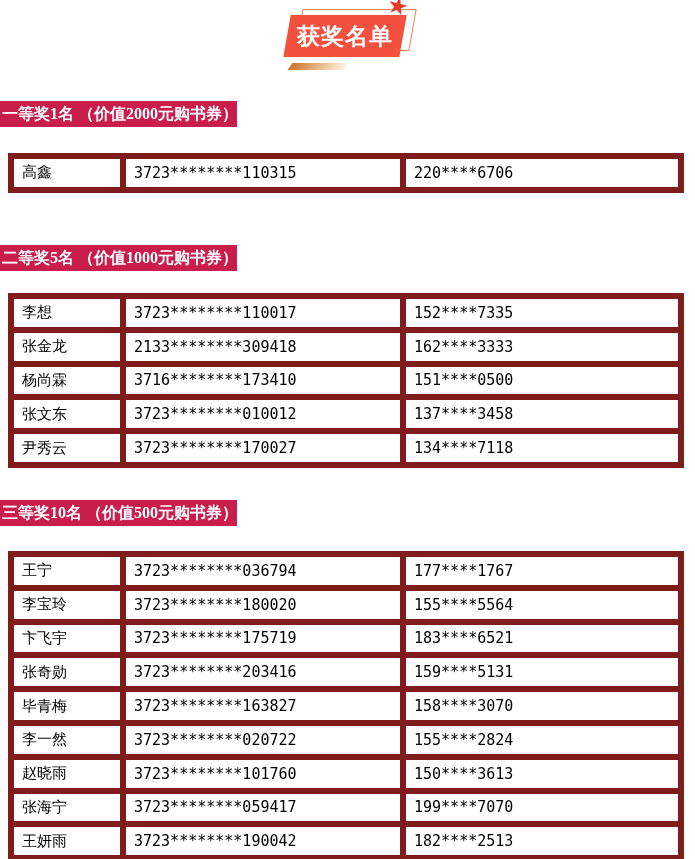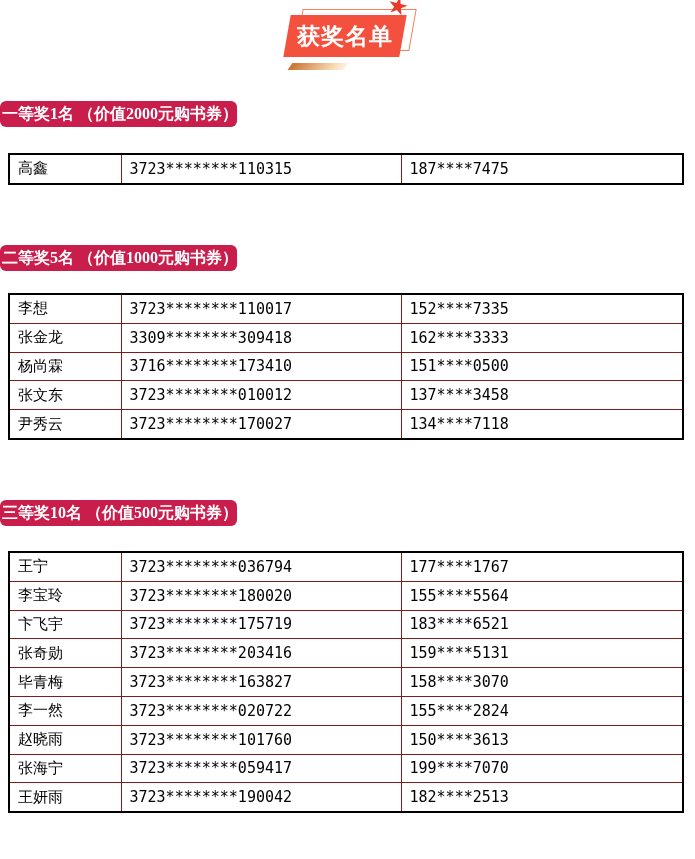--- a/index.html
+++ b/index.html
@@ -43,39 +43,39 @@
   }
 
   
   .section-heading {
     position:absolute; left:0; width:237px; height:26px;
     background:var(--heading-bg);
     color:#ffffff;
     font-family:"Liberation Serif", serif;
     font-weight:bold; font-size:16px; line-height:26px;
     white-space:nowrap; overflow:hidden;
-    padding-left:2px; box-sizing:border-box;border-radius:6px;
+    padding-left:2px; box-sizing:border-box;
   }
   #heading-1 { top:101px; }
   #heading-2 { top:245px;text-align:right; }
   #heading-3 { top:500px;font-family:Liberation Serif, serif; }
 
   
   .prize-table {
     position:absolute; left:8px; width:676px;
     border-collapse:collapse; table-layout:fixed;
     border:2px solid #000;
     font-size:15px; color:#000;
     font-family:"DejaVu Sans Mono","Liberation Mono", monospace;
   }
   #table-1 { top:153px; }
   #table-2 { top:293px; }
   #table-3 { top:551px;border-radius:18px; }
   .prize-table td {
-    border:1px solid #7f1d1d;
+    border:6px solid #7f1d1d;
     height:27.8px;
     padding:0 0 0 8px;
     vertical-align:middle;
     white-space:nowrap; overflow:hidden;
   }
   .prize-table col.c1 { width:112px; }
   .prize-table col.c2 { width:280px; }
 </style>
 </head>
 <body>
@@ -95,41 +95,41 @@
   <table class="prize-table" id="table-1">
     <colgroup>
         <col class="c1">
         <col class="c2">
         <col class="c3">
       </colgroup>
     <tbody>
         <tr>
           <td>高鑫</td>
           <td>3723********110315</td>
-          <td>187****7475</td>
+          <td>220****6706</td>
         </tr>
       </tbody>
   </table>
 
   <div class="section-heading" id="heading-2">二等奖5名 （价值1000元购书券）</div>
   <table class="prize-table" id="table-2">
     <colgroup>
         <col class="c1">
         <col class="c2">
         <col class="c3">
       </colgroup>
     <tbody>
         <tr>
           <td>李想</td>
           <td>3723********110017</td>
           <td>152****7335</td>
         </tr>
         <tr>
           <td>张金龙</td>
-          <td>3309********309418</td>
+          <td>2133********309418</td>
           <td>162****3333</td>
         </tr>
         <tr>
           <td>杨尚霖</td>
           <td>3716********173410</td>
           <td>151****0500</td>
         </tr>
         <tr>
           <td>张文东</td>
           <td>3723********010012</td>

